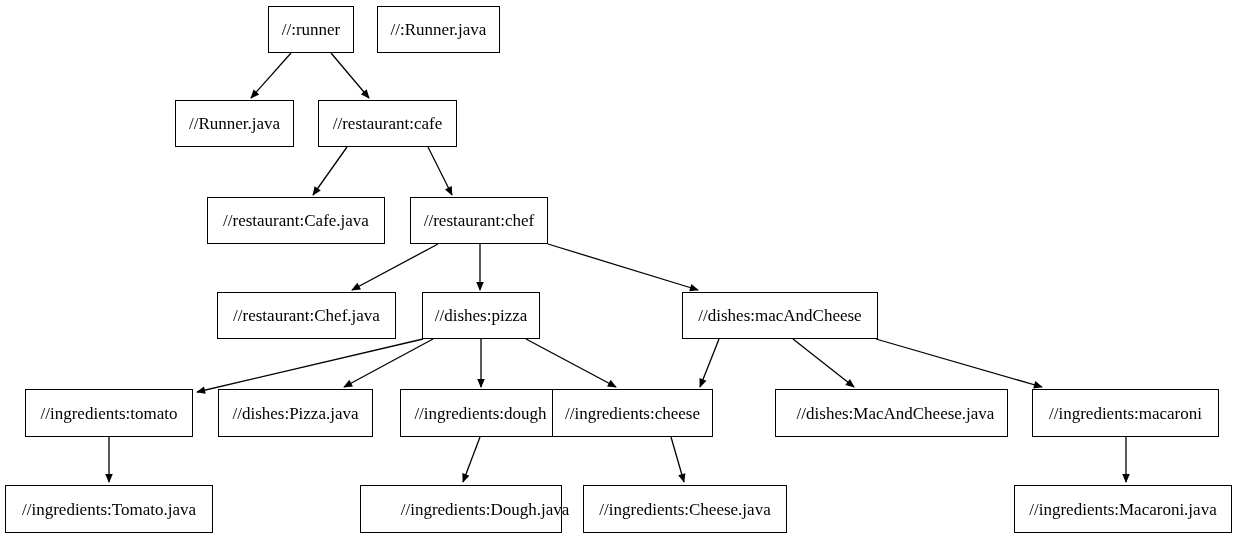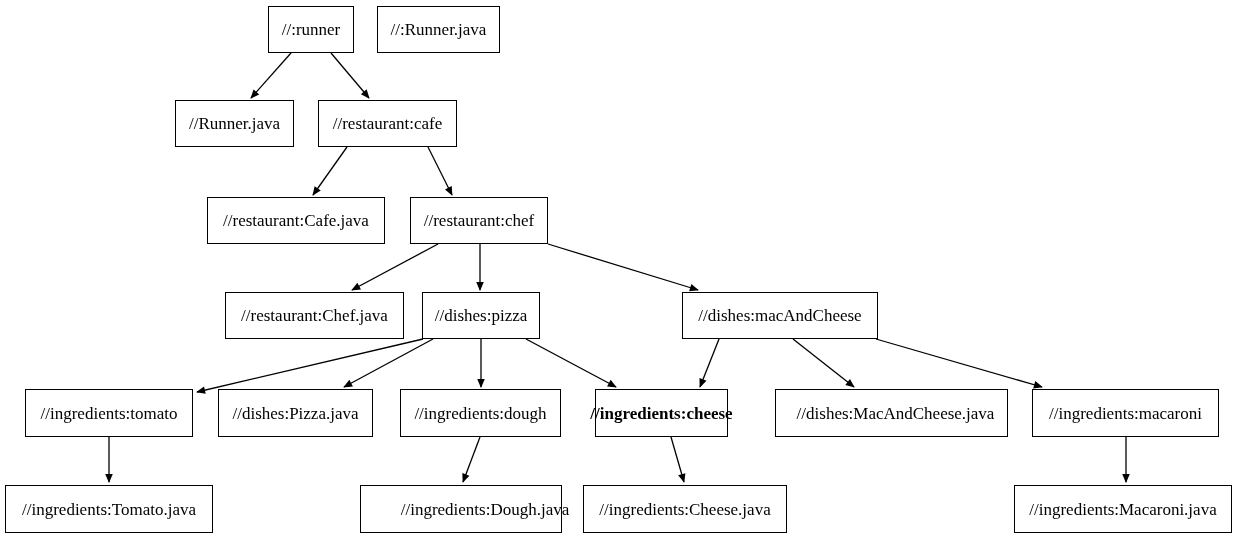--- a/index.html
+++ b/index.html
@@ -68,27 +68,27 @@
         <line x1="1126" y1="437" x2="1126" y2="482" stroke="#000000" stroke-width="1.3" marker-end="url(#arrow)"></line>
       </g>
   </svg>
 
   <div class="node" style="left: 268px; top: 6px; width: 86px; height: 47px;">//:runner</div>
   <div class="node" style="left: 377px; top: 6px; width: 123px; height: 47px;">//:Runner.java</div>
   <div class="node" style="left: 175px; top: 100px; width: 119px; height: 47px;">//Runner.java</div>
   <div class="node" style="left: 318px; top: 100px; width: 139px; height: 47px;">//restaurant:cafe</div>
   <div class="node" style="left: 207px; top: 197px; width: 178px; height: 47px;">//restaurant:Cafe.java</div>
   <div class="node" style="left: 410px; top: 197px; width: 138px; height: 47px;">//restaurant:chef</div>
-  <div class="node" style="left: 217px; top: 292px; width: 179px; height: 47px; margin-left: 8px;">//restaurant:Chef.java</div>
+  <div class="node" style="left: 217px; top: 292px; width: 179px; height: 47px;">//restaurant:Chef.java</div>
   <div class="node" style="left: 422px; top: 292px; width: 118px; height: 47px;">//dishes:pizza</div>
   <div class="node" style="left: 682px; top: 292px; width: 196px; height: 47px;">//dishes:macAndCheese</div>
   <div class="node" style="left: 25px; top: 389px; width: 168px; height: 48px;">//ingredients:tomato</div>
   <div class="node" style="left: 218px; top: 389px; width: 155px; height: 48px;">//dishes:Pizza.java</div>
   <div class="node" style="left: 400px; top: 389px; width: 161px; height: 48px;">//ingredients:dough</div>
-  <div class="node" style="left: 595px; top: 389px; width: 133px; height: 48px; font-weight: bold;">//ingredients:cheese</div>
+  <div class="node" style="left: 552px; top: 389px; width: 161px; height: 48px;">//ingredients:cheese</div>
   <div class="node" style="left: 775px; top: 389px; width: 233px; height: 48px; padding-left: 8px;">//dishes:MacAndCheese.java</div>
   <div class="node" style="left: 1032px; top: 389px; width: 187px; height: 48px;">//ingredients:macaroni</div>
   <div class="node" style="left: 5px; top: 485px; width: 208px; height: 48px;">//ingredients:Tomato.java</div>
   <div class="node" style="left: 360px; top: 485px; width: 202px; height: 48px; padding-left: 48px;">//ingredients:Dough.java</div>
   <div class="node" style="left: 583px; top: 485px; width: 204px; height: 48px;">//ingredients:Cheese.java</div>
   <div class="node" style="left: 1014px; top: 485px; width: 218px; height: 48px;">//ingredients:Macaroni.java</div>
 
 </div>
 
 </body></html>

